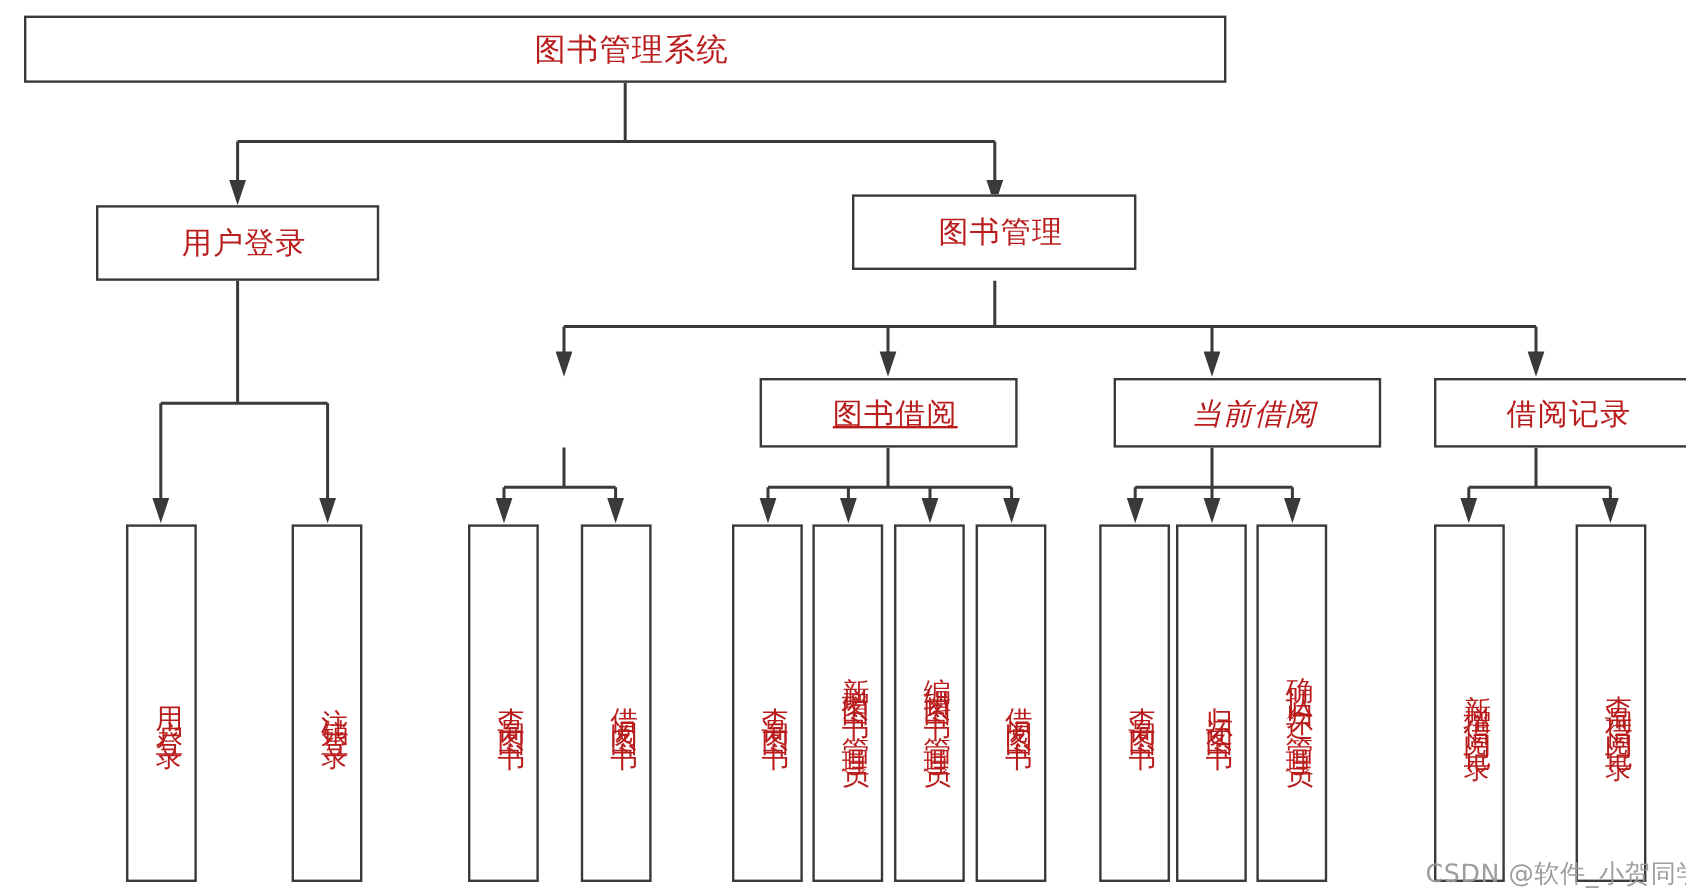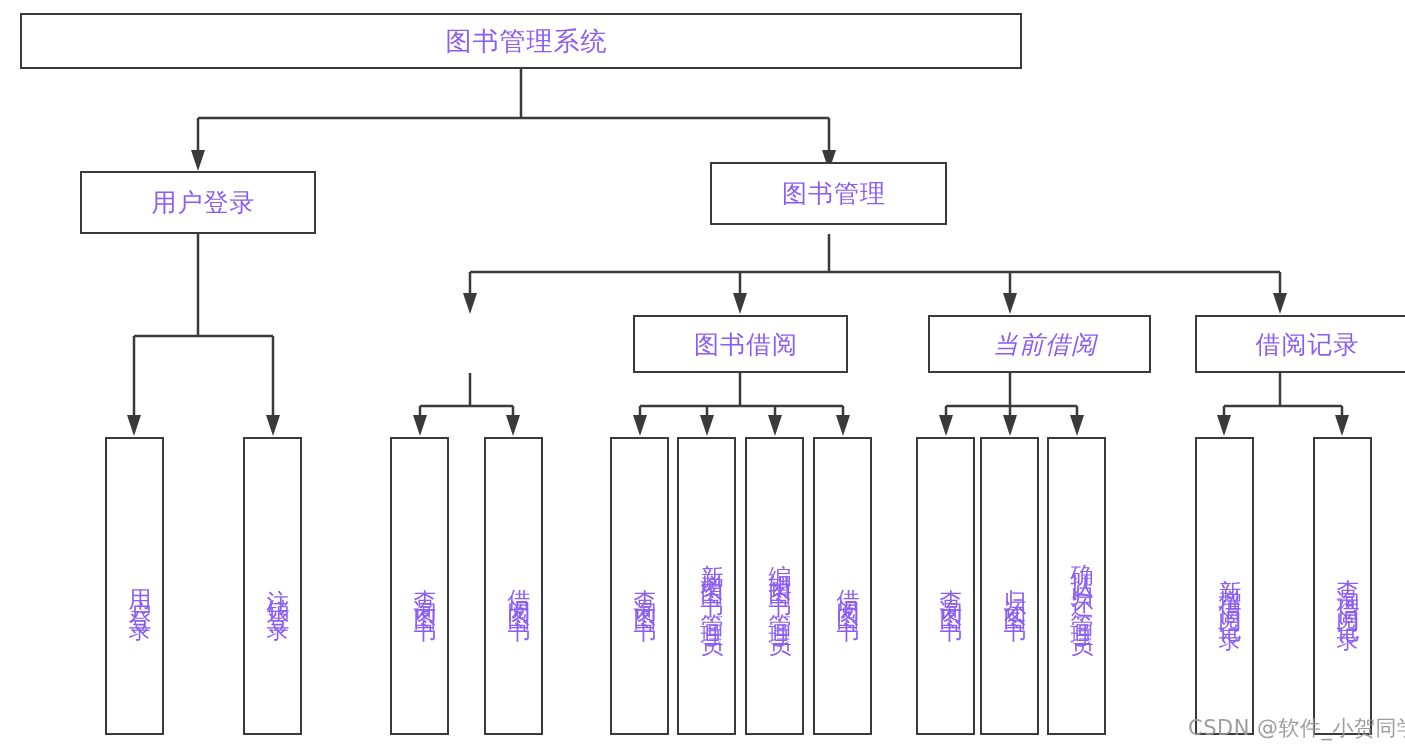--- a/index.html
+++ b/index.html
@@ -19,21 +19,21 @@
     position: absolute;
     left: 0;
     top: 0;
     z-index: 1;
   }
   .box {
     position: absolute;
     box-sizing: border-box;
     border: 2.5px solid #3a3a3a;
     background: #ffffff;
-    color: #8b5cf6;
+    color: #b91c1c;
     display: flex;
     align-items: center;
     justify-content: center;
     z-index: 2;
     text-align: center;
     padding-left: 11px;
   }
   .box-root {
     left: 20px; top: 13px; width: 1002px; height: 56px;
     font-size: 26px;
@@ -118,21 +118,21 @@
     <span>图书管理系统</span>
   </div>
 
   <div class="box box-h" style="left:80px; top:171px; width:236px; height:63px;">
     <span>用户登录</span>
   </div>
   <div class="box box-h" style="left:710px; top:162px; width:237px; height:63px;">
     <span>图书管理</span>
   </div>
 
-  <div class="box box-h" style="left:633px; top:315px; width:215px; height:58px;">
+  <div class="box box-h" style="left:633px; top:315px; width:215px; height:58px;text-decoration:underline;">
     <span>图书借阅</span>
   </div>
   <div class="box box-h" style="left:928px; top:315px; width:223px; height:58px;font-style:italic;">
     <span>当前借阅</span>
   </div>
   <div class="box box-h" style="left:1173px; top:315px; width:214px; height:58px;margin-left:22px;">
     <span>借阅记录</span>
   </div>
 
   <div class="box leaf" style="left:105px;">

